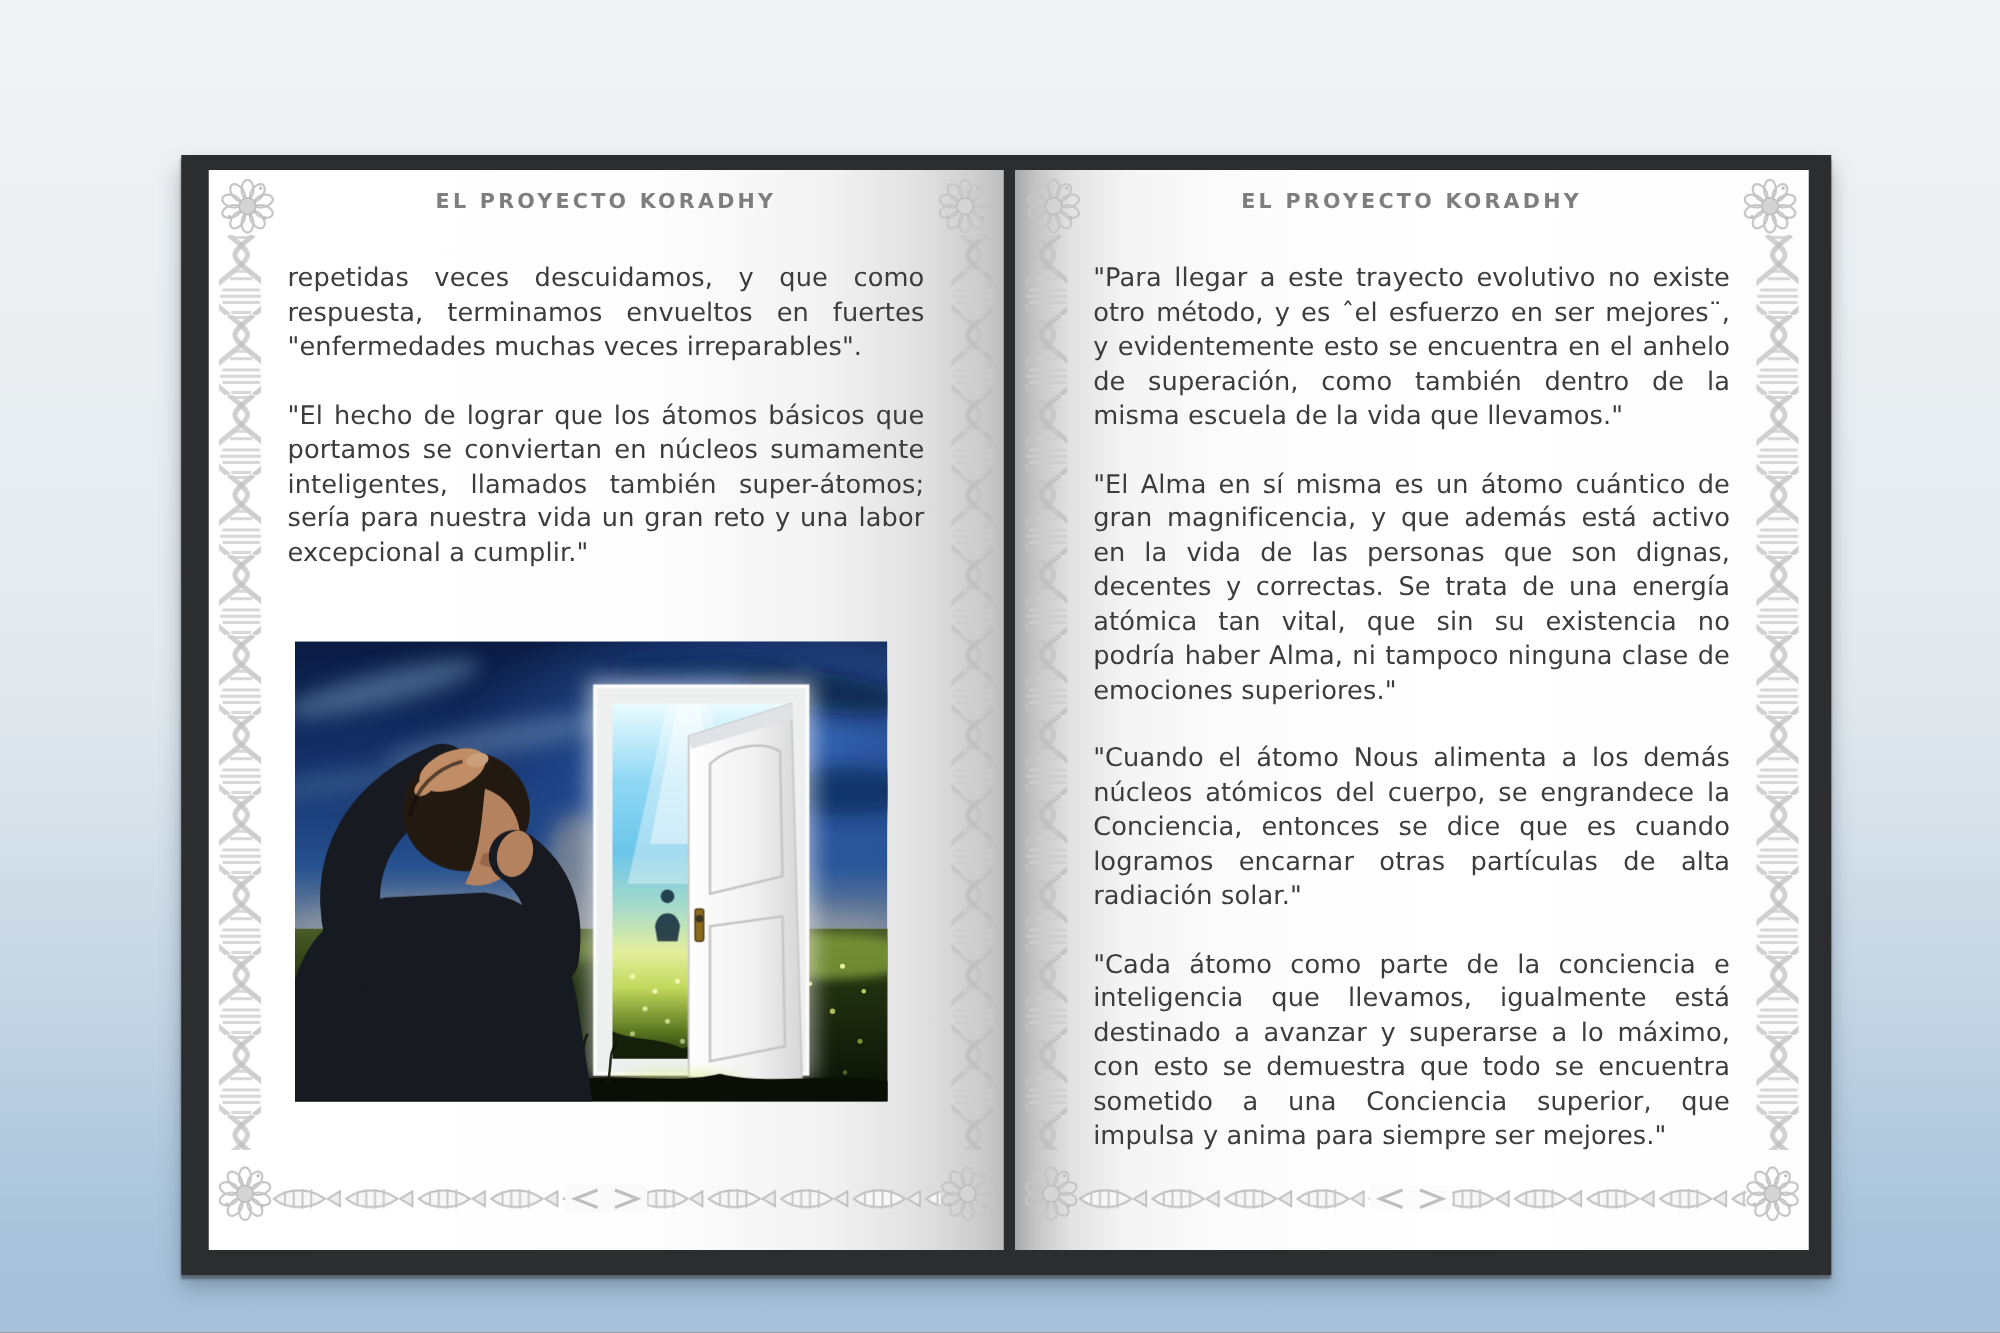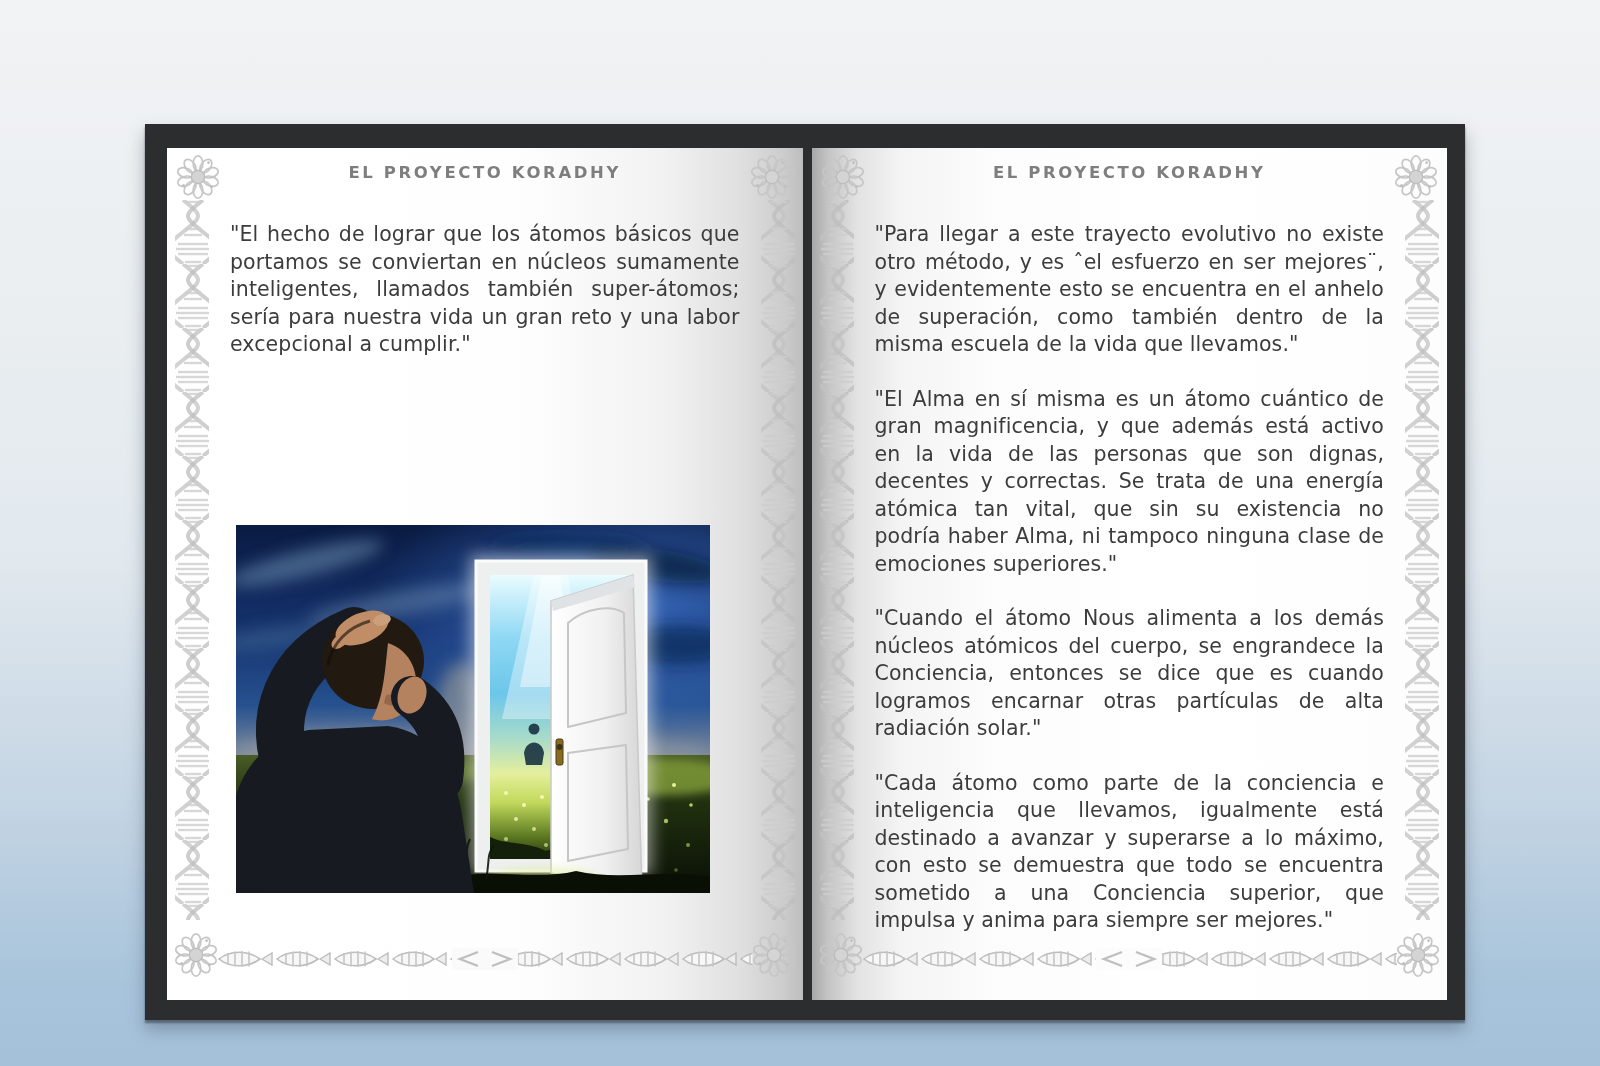--- a/index.html
+++ b/index.html
@@ -4,21 +4,21 @@
 <style>
   html,body{margin:0;padding:0;}
   .stage{
     position:relative;width:1600px;height:1066px;overflow:hidden;
     background:linear-gradient(180deg,#f1f3f4 0%,#eaeef1 28%,#e2e9ee 52%,#c3d4e3 76%,#a8c4db 92%,#a5c1da 100%);
     font-family:"DejaVu Sans",sans-serif;
   }
   .book{
     position:absolute;left:145px;top:124px;width:1320px;height:896px;
     background:#2c2d2f;box-sizing:border-box;
-    padding:24px 18px 20px 22px;display:flex;gap:9px;
+    padding:12px 18px 20px 22px;display:flex;gap:9px;
     box-shadow:0 10px 16px rgba(80,95,110,.45), 0 3px 2px rgba(45,50,56,.6);
   }
   .page{position:relative;flex:1;}
   .page-left{background:linear-gradient(90deg,#ffffff 0%,#fefefe 55%,#f2f2f2 78%,#e0e0e0 90%,#cccccc 97%,#bdbdbd 100%);}
   .page-right{background:linear-gradient(90deg,#a8a8a8 0%,#c4c4c4 2.5%,#e2e2e2 7%,#f4f4f4 14%,#fcfcfc 28%,#ffffff 55%,#fdfdfd 100%);}
   .running-head{
     position:absolute;top:15px;left:0;right:0;text-align:center;
     font-weight:bold;font-size:16.5px;letter-spacing:2.6px;color:#7e7e7e;
     text-shadow:1px 1px 0 rgba(255,255,255,.85);
   }
@@ -192,20 +192,21 @@
         <svg viewBox="0 0 66 22">
             <rect width="66" height="22" fill="#fafafa"></rect>
           <path d="M26 4 L8 11 L26 18" fill="none" stroke="#bfbfbf" stroke-width="2.4"></path>
           <path d="M40 4 L58 11 L40 18" fill="none" stroke="#bfbfbf" stroke-width="2.4"></path>
         </svg>
       </div>
 
       <div class="running-head">EL PROYECTO KORADHY</div>
 
       <div class="page-body">
+        <p>repetidas veces descuidamos, y que como respuesta, terminamos envueltos en fuertes "enfermedades muchas veces irreparables".</p>
         <p>"El hecho de lograr que los átomos básicos que portamos se conviertan en núcleos sumamente inteligentes, llamados también super-átomos; sería para nuestra vida un gran reto y una labor excepcional a cumplir."</p>
       </div>
 
       <div class="illus" role="img" aria-label="Distressed man holding his head beside an open white door leading from a dark stormy field to a bright sunlit flower meadow">
         <svg viewBox="0 0 474 368" preserveAspectRatio="none">
 
           <rect x="0" y="0" width="474" height="240" fill="url(#skyG)"></rect>
           <rect x="0" y="0" width="474" height="240" fill="url(#skyHi)"></rect>
           <g filter="url(#soft8)">
             <ellipse cx="70" cy="38" rx="80" ry="13" fill="#6f93b4" opacity=".55" transform="rotate(-14 70 38)"></ellipse>

